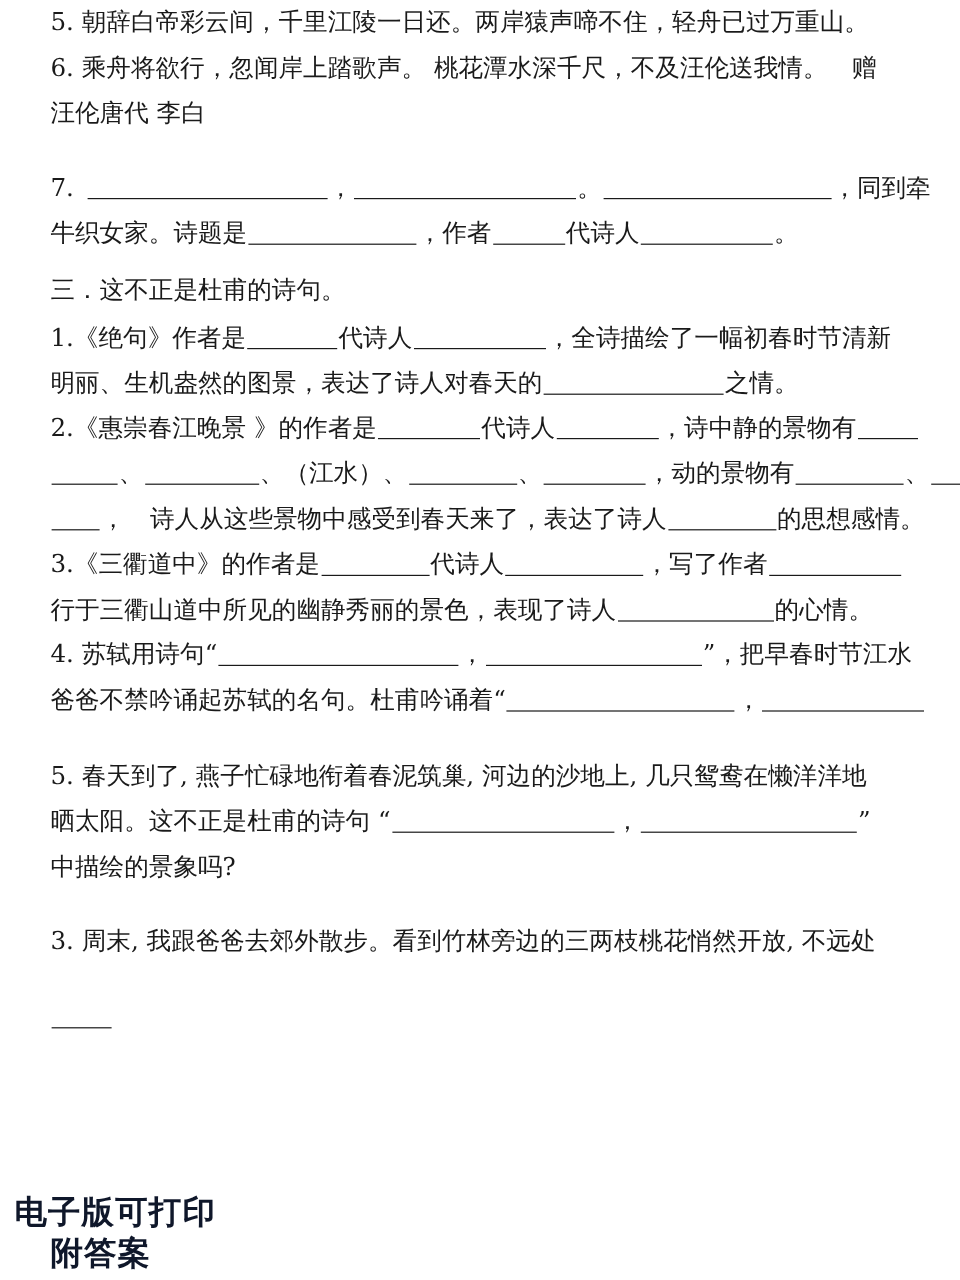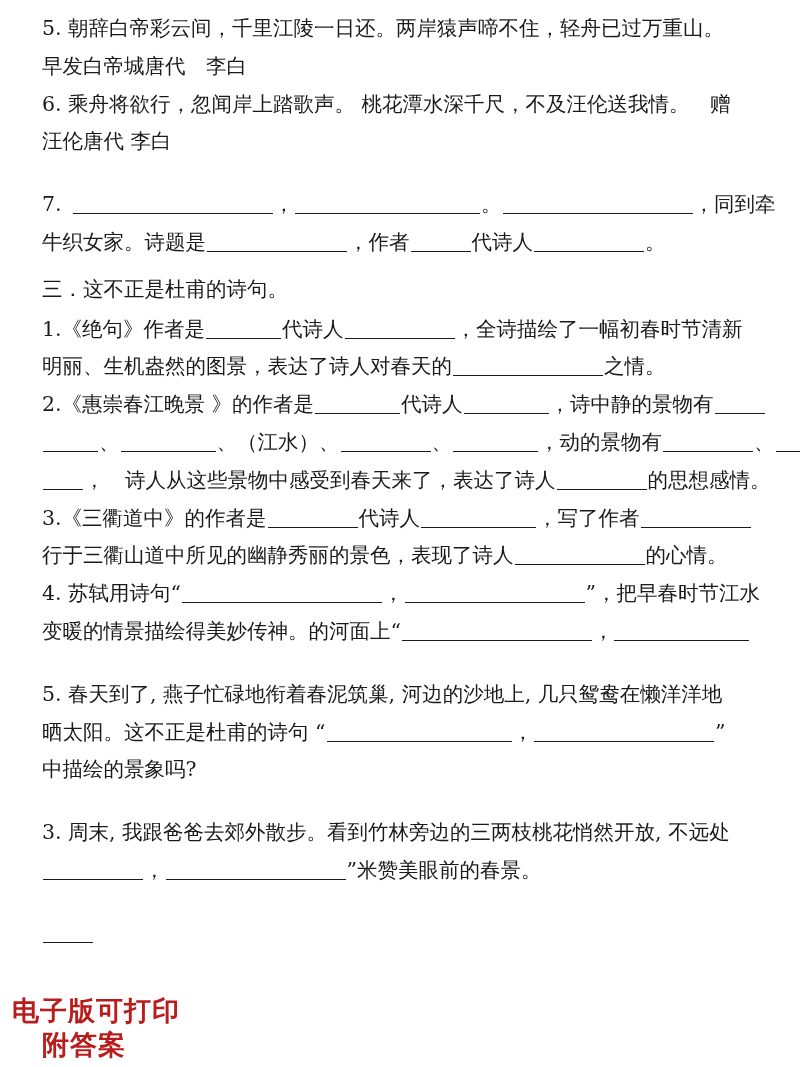--- a/index.html
+++ b/index.html
@@ -18,21 +18,21 @@
   .page {
     position: absolute;
     left: 0; top: 0;
     width: 800px;
     height: 1067px;
     padding: 0;
   }
   .doc-body {
     position: absolute;
     left: 42px;
-    top: 10px;
+    top: 0;
     width: 736px;
   }
   .line {
     font-size: 20.5px;
     line-height: 37.8px;
     white-space: nowrap;
     letter-spacing: 0px;
   }
   .line.sp-top { margin-top: 25px; }
   .heading {
@@ -79,38 +79,37 @@
 
   
   .watermark {
     position: absolute;
     left: 12px;
     top: 994px;
     font-family: "DejaVu Sans", "Liberation Sans", sans-serif;
     font-weight: bold;
     font-size: 27px;
     line-height: 34px;
-    color: #b91c1c;
+    color: #0f172a;
     letter-spacing: 1px;
     z-index: 5;
   }
   .watermark .l2 {
     display: block;
     padding-left: 30px;
   }
 </style>
 </head>
 <body>
 
 <div class="page">
 
   <div class="doc-body">
 
     <div class="line">5. 朝辞白帝彩云间，千里江陵一日还。两岸猿声啼不住，轻舟已过万重山。</div>
-    <div class="line">早发白帝城唐代　李白</div>
 
     <div class="line">6. 乘舟将欲行，忽闻岸上踏歌声。 桃花潭水深千尺，不及汪伦送我情。　赠</div>
     <div class="line">汪伦唐代 李白</div>
 
     <div class="line sp-top">
       <span class="num">7.</span><span class="gap-sm"></span><span class="bl w200"></span><span>，</span><span class="bl w185"></span><span>。</span><span class="bl w190"></span><span>，同到牵</span>
     </div>
     <div class="line">
       <span>牛织女家。诗题是</span><span class="bl w140"></span><span>，作者</span><span class="bl w60"></span><span>代诗人</span><span class="bl w110"></span><span>。</span>
     </div>
@@ -138,33 +137,30 @@
       <span>3.《三衢道中》的作者是</span><span class="bl w90"></span><span>代诗人</span><span class="bl w115"></span><span>，写了作者</span><span class="bl w110"></span>
     </div>
     <div class="line">
       <span>行于三衢山道中所见的幽静秀丽的景色，表现了诗人</span><span class="bl w130"></span><span>的心情。</span>
     </div>
 
     <div class="line">
       <span>4. 苏轼用诗句“</span><span class="bl w200"></span><span>，</span><span class="bl w180"></span><span>”，把早春时节江水</span>
     </div>
     <div class="line">
-      <span>变暖的情景描绘得美妙传神。的河面上“</span><span class="bl w190"></span><span>，</span><span class="bl w135"></span>
+      <span>爸爸不禁吟诵起苏轼的名句。杜甫吟诵着“</span><span class="bl w190"></span><span>，</span><span class="bl w135"></span>
     </div>
 
     <div class="line sp-top">5. 春天到了, 燕子忙碌地衔着春泥筑巢, 河边的沙地上, 几只鸳鸯在懒洋洋地</div>
     <div class="line">
       <span>晒太阳。这不正是杜甫的诗句 “</span><span class="bl w185"></span><span>，</span><span class="bl w180"></span><span>”</span>
     </div>
     <div class="line">中描绘的景象吗?</div>
 
     <div class="line sp-top">3. 周末, 我跟爸爸去郊外散步。看到竹林旁边的三两枝桃花悄然开放, 不远处</div>
-    <div class="line">
-      <span class="bl w100"></span><span>，</span><span class="bl w180"></span><span>”米赞美眼前的春景。</span>
-    </div>
 
     <div class="line sp-top">
       <span class="bl w50"></span>
     </div>
 
   </div>
 
   <div class="watermark">
     <span class="l1">电子版可打印</span>
     <span class="l2">附答案</span>

